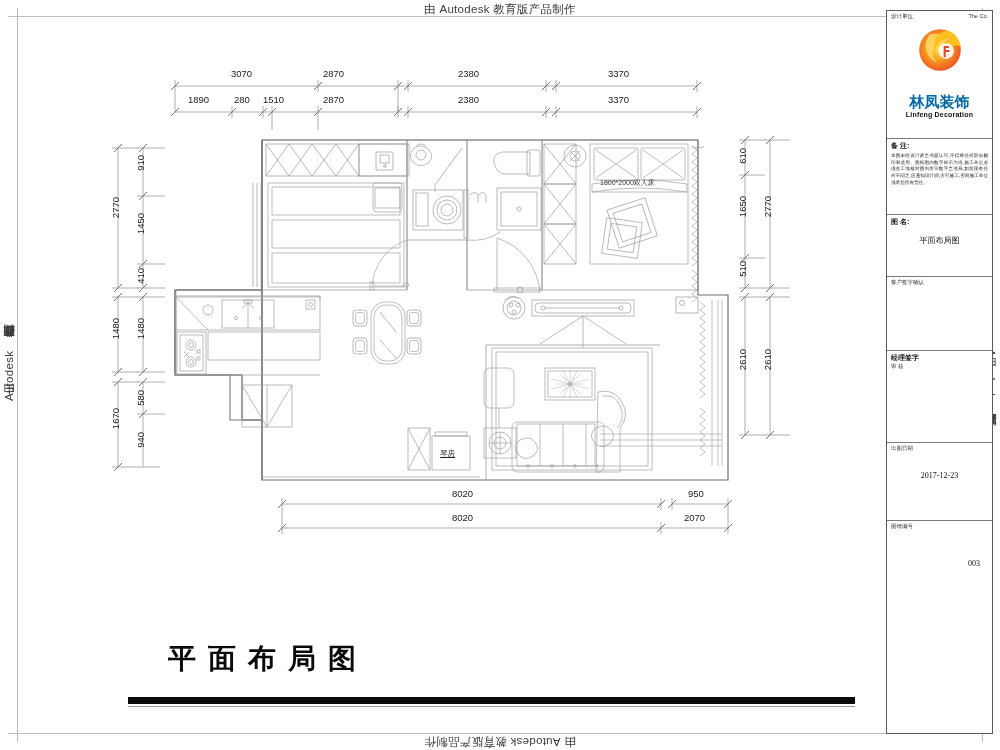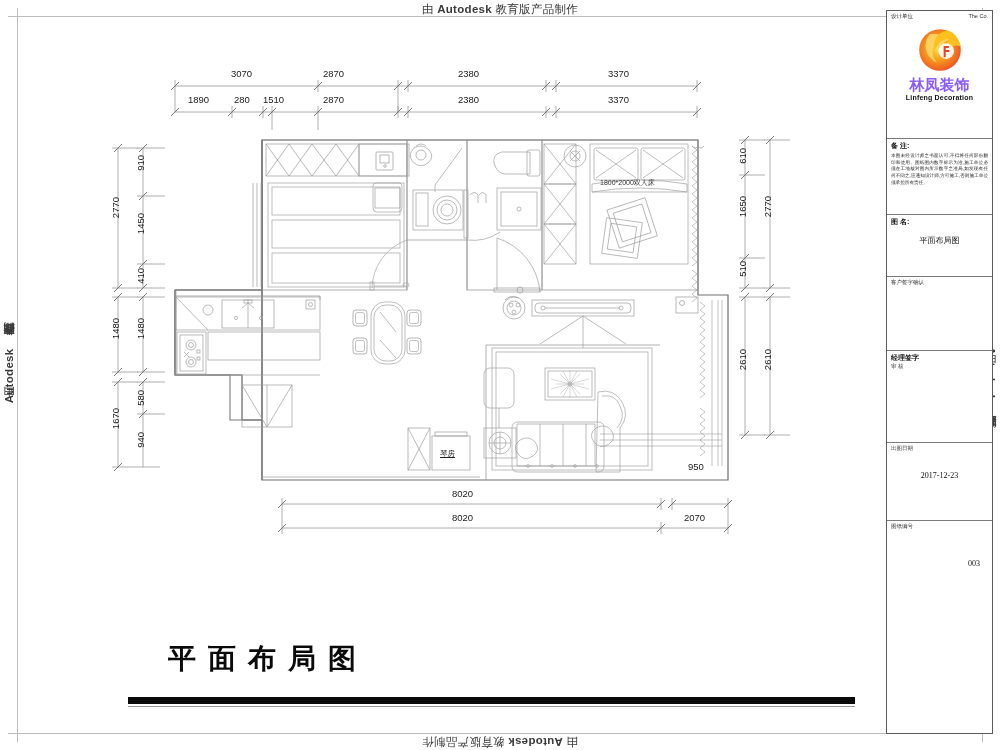--- a/index.html
+++ b/index.html
@@ -14,21 +14,21 @@
   .page{position:absolute;inset:0;}
 
   
   .wm{
     position:absolute;
     font-size:11.5px;
     color:#3a3a3a;
     white-space:nowrap;
     letter-spacing:.3px;
   }
-  .wm b{font-weight:bold;}
+  .wm b{font-weight:normal;}
   .wm-top{top:2px;left:50%;transform:translateX(-50%);}
   .wm-bottom{bottom:1px;left:50%;transform:translateX(-50%) rotate(180deg);}
   .wm-left{
     left:2px;top:50%;
     transform:translateY(-50%) rotate(180deg);
     writing-mode:vertical-rl;
   }
   .wm-right{
     right:2px;top:50%;
     transform:translateY(-50%);
@@ -53,21 +53,21 @@
   .tb-mid{font-size:9px;text-align:center;margin-top:6px;font-family:"Liberation Serif","DejaVu Serif",serif;}
   .tb-mid2{font-size:9px;text-align:center;margin-top:3px;font-family:"Liberation Serif","DejaVu Serif",serif;}
   .tb-note{font-size:4.6px;line-height:1.45;color:#222;text-align:justify;margin-top:2px;}
   .tb-center{text-align:center;font-size:8px;margin-top:8px;font-family:"Liberation Serif","DejaVu Serif",serif;}
   .tb-right{text-align:right;font-size:8px;margin-top:28px;padding-right:8px;font-family:"Liberation Serif","DejaVu Serif",serif;}
 
   
   .logo-cell{height:128px;display:flex;flex-direction:column;align-items:center;justify-content:flex-start;}
   .logo-head{width:100%;display:flex;justify-content:space-between;font-size:5.5px;color:#333;}
   .logo-mark{width:52px;height:52px;margin-top:3px;position:relative;}
-  .logo-name{font-size:15px;font-weight:bold;color:#8b5cf6;letter-spacing:0px;margin-top:1px;
+  .logo-name{font-size:15px;font-weight:bold;color:#0369a1;letter-spacing:0px;margin-top:18px;
     font-family:"DejaVu Sans",sans-serif;}
   .logo-sub{font-size:7px;font-weight:bold;color:#111;letter-spacing:.2px;margin-top:-1px;}
 
   
   .draw{position:absolute;left:0;top:0;width:886px;height:750px;}
 
   
   .dim{position:absolute;font-size:9.5px;color:#1a1a1a;white-space:nowrap;
        font-family:"Liberation Sans",sans-serif;}
   .dim-v{writing-mode:vertical-rl;transform:rotate(180deg);}
@@ -571,21 +571,21 @@
   <div class="dim dim-v" style="left:737px;top:148px;">610</div>
   <div class="dim dim-v" style="left:737px;top:196px;">1650</div>
   <div class="dim dim-v" style="left:737px;top:261px;">510</div>
   <div class="dim dim-v" style="left:737px;top:349px;">2610</div>
   
   <div class="dim dim-v" style="left:762px;top:196px;">2770</div>
   <div class="dim dim-v" style="left:762px;top:349px;">2610</div>
 
   
   <div class="dim" style="left:452px;top:488px;">8020</div>
-  <div class="dim" style="left:688px;top:461px;">950</div>
+  <div class="dim" style="left:688px;top:488px;">950</div>
   <div class="dim" style="left:452px;top:512px;">8020</div>
   <div class="dim" style="left:684px;top:512px;">2070</div>
 
   
   <div class="bedlabel" style="left:600px;top:178px;">1800*2000双人床</div>
   
   <div class="roomlabel" style="left:440px;top:449px;">琴房</div>
 
   
   <div class="maintitle">平面布局图</div>

